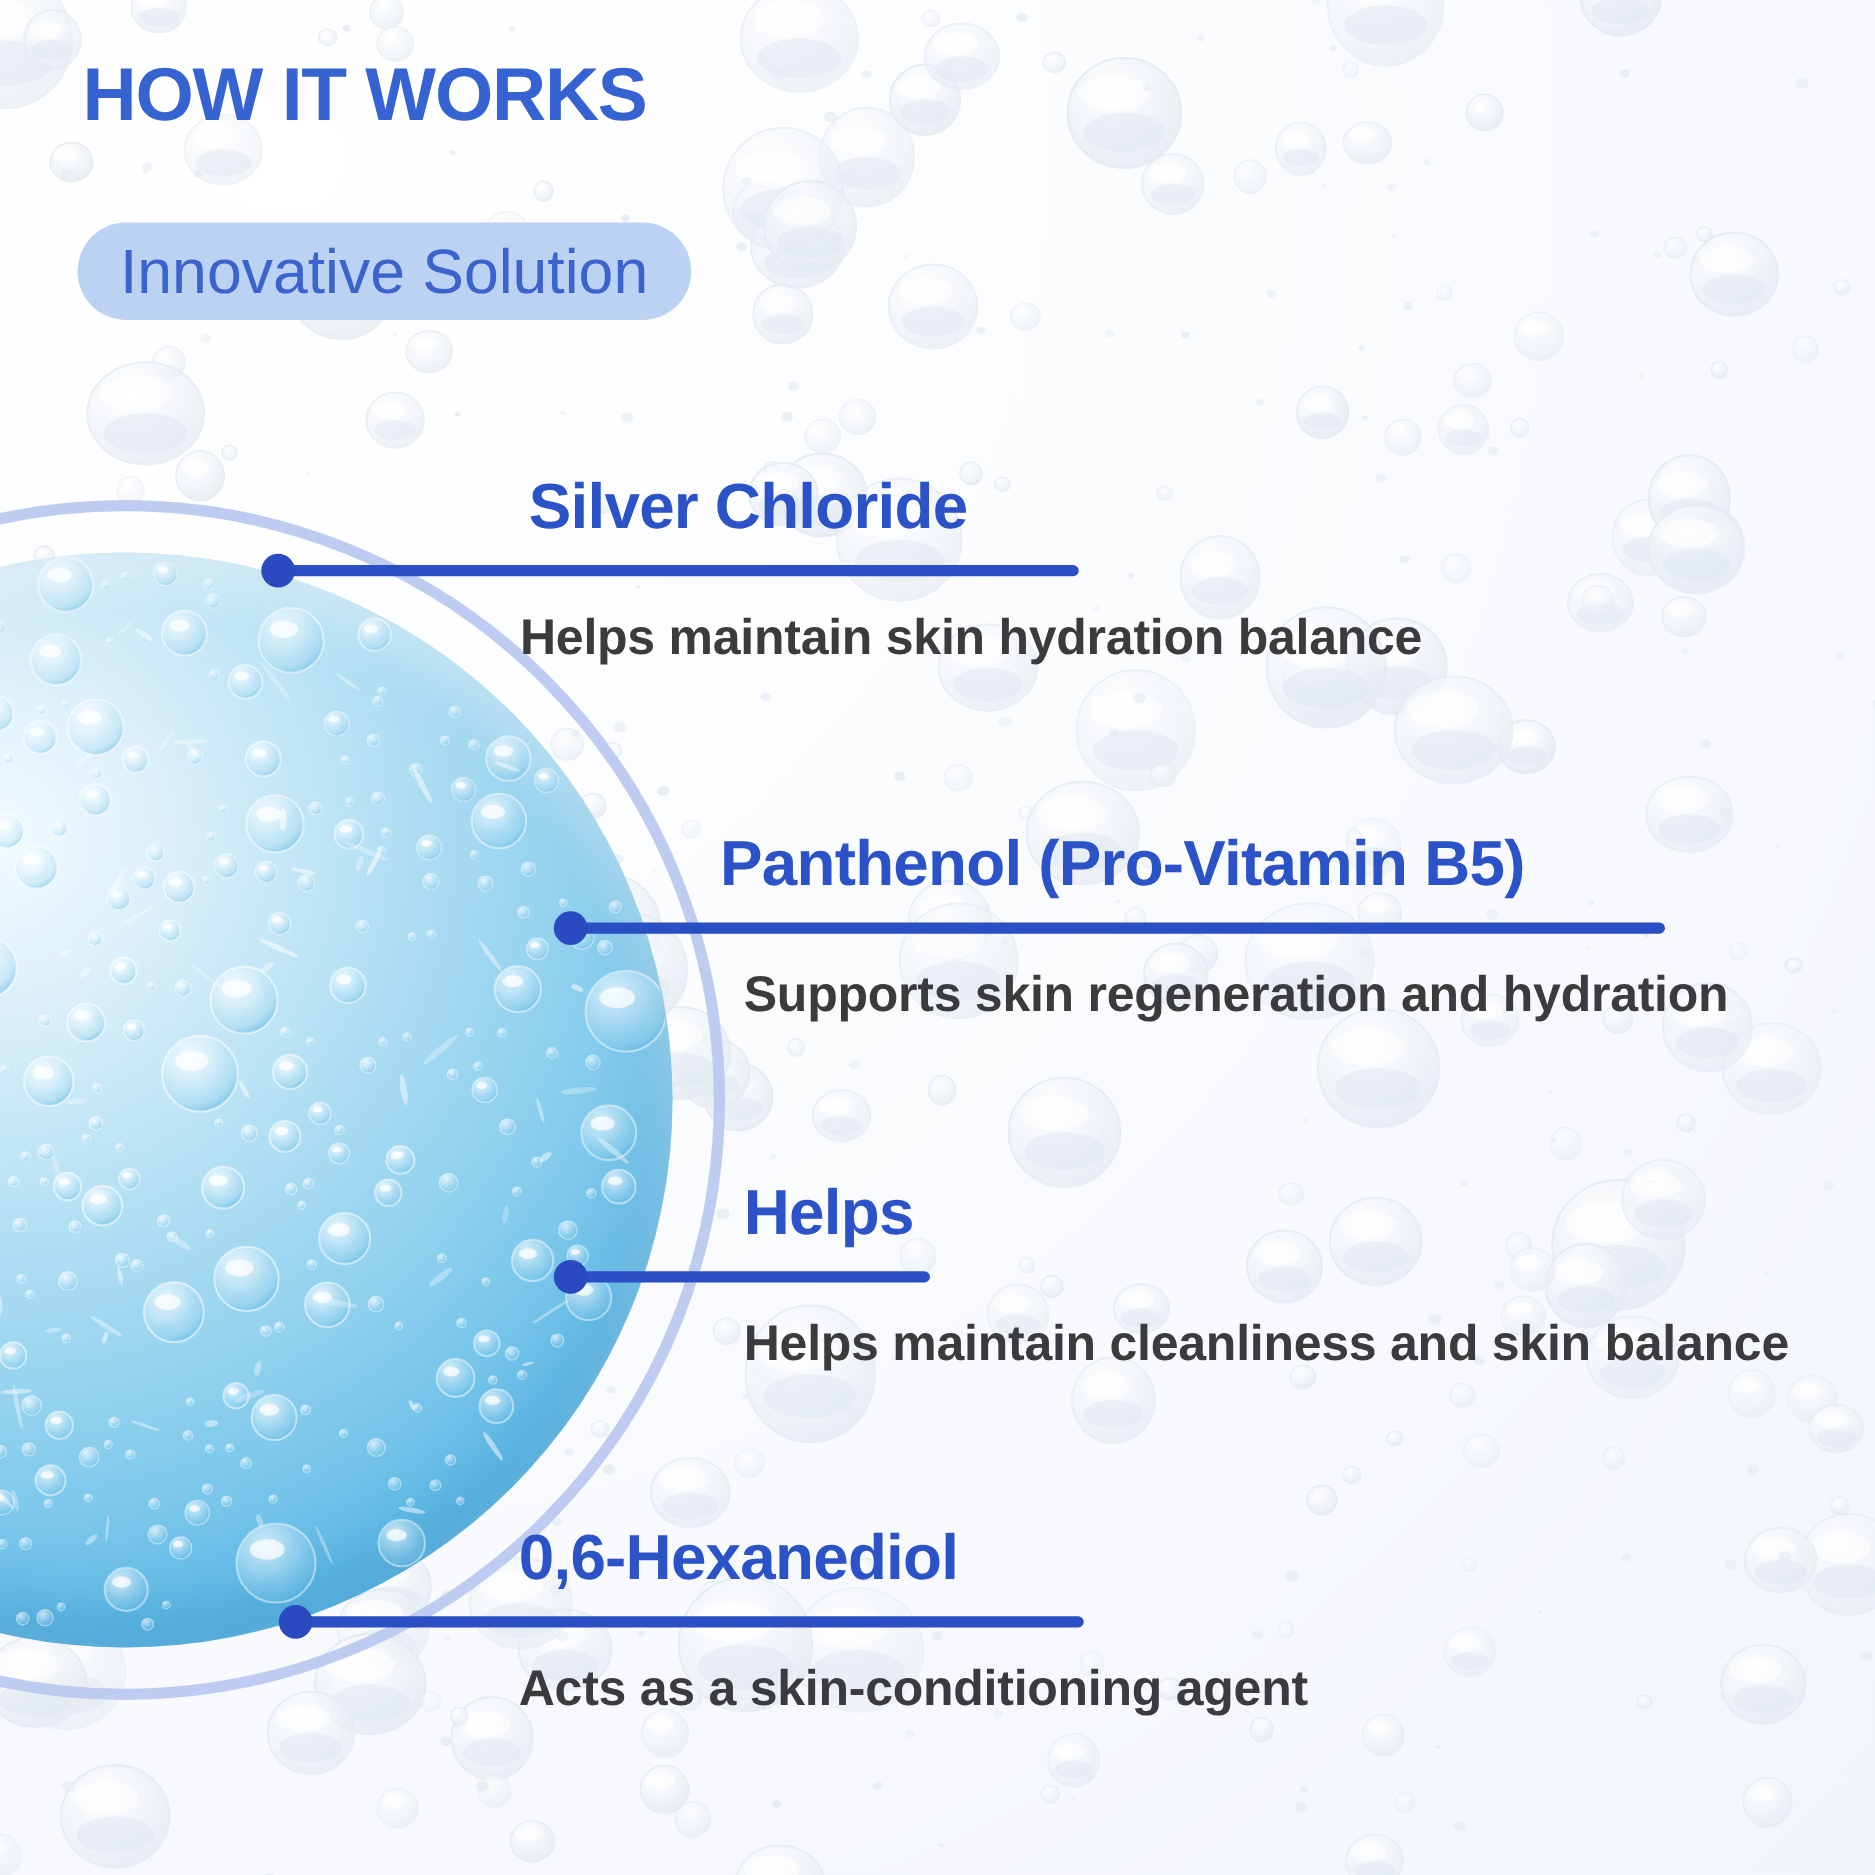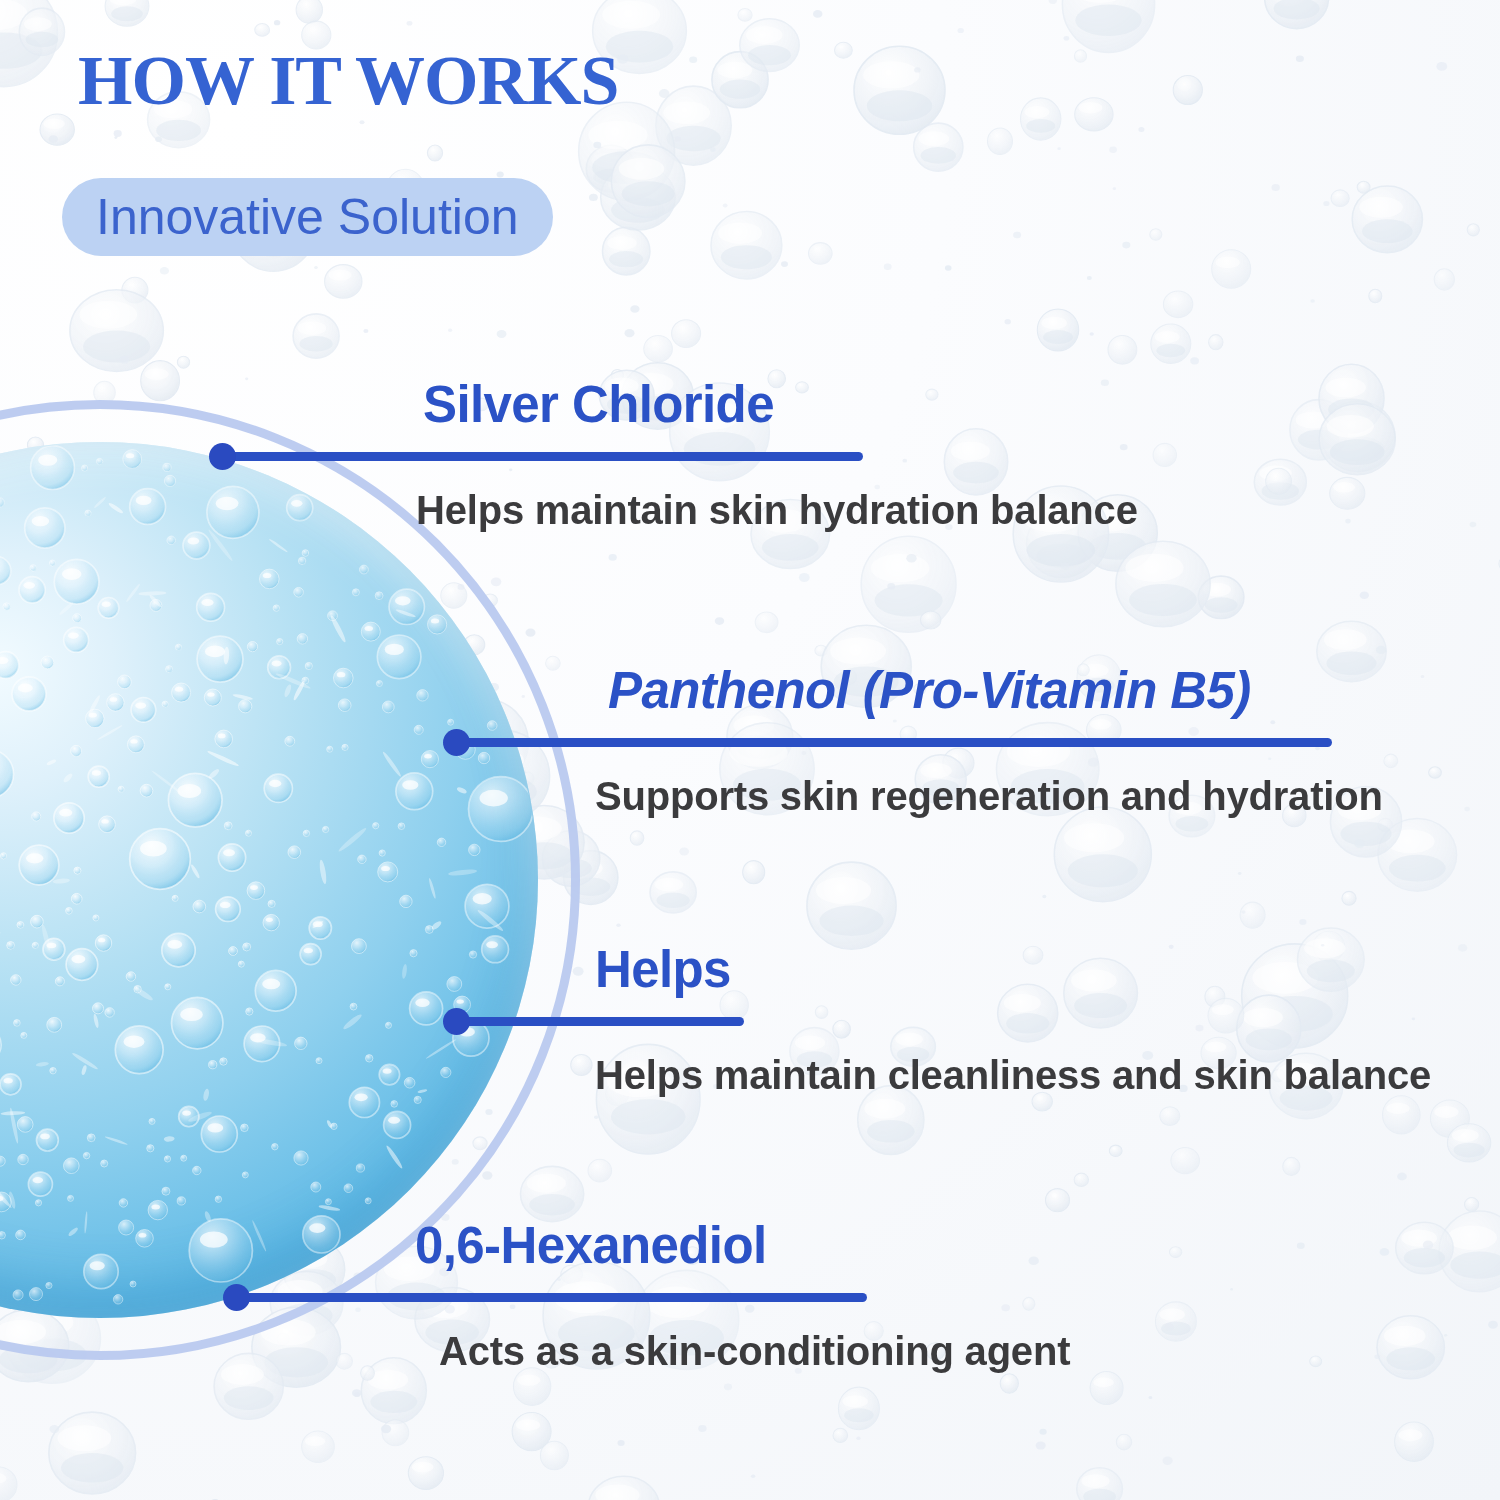--- a/index.html
+++ b/index.html
@@ -50,28 +50,27 @@
     background:
       radial-gradient(circle at 38% 26%, #f2fbff 0%, #dff1fb 14%, #b9e2f4 34%, #8fd0ee 56%, #62bbe6 76%, #47abdd 90%, #3da2d6 100%);
     box-shadow: inset 0 -26px 54px rgba(26,120,180,.30),
                 inset 0 18px 38px rgba(255,255,255,.55);
   }
   #gel-bubbles { position:absolute; left:0; top:0; width:876px; height:876px; }
 
   
   #page-title {
     position:absolute;
-    left:78px; top:46px;
-    font-size:70px;
+    left:66px; top:46px;
+    font-size:60px;
     line-height:1.0;
     font-weight:bold;
     letter-spacing:-1px;
     color:#3563d2;
     white-space:nowrap;
-    font-family:Liberation Serif, serif;
   }
   #subtitle-badge {
     position:absolute;
     left:62px; top:178px;
     height:78px;
     padding:16px 34px;
     display:flex; align-items:center;
     background:#bcd2f3;
     border-radius:39px;
     font-size:50px;
@@ -1307,30 +1306,30 @@
   <div id="callouts">
       <div class="callout" style="left: 218px; top: 452px;">
         <div class="connector" style="width: 645px;"></div>
         <div class="connector-dot"></div>
         <div class="callout-title" style="left: 205px;">Silver Chloride</div>
         <div class="callout-desc" style="left: 198px;">Helps maintain skin hydration balance</div>
       </div>
       <div class="callout" style="left: 452px; top: 738px;">
         <div class="connector" style="width: 880px;"></div>
         <div class="connector-dot"></div>
-        <div class="callout-title" style="left: 156px; font-style: italic;">Panthenol (Pro-Vitamin B5)</div>
+        <div class="callout-title" style="left: 124px;">Panthenol (Pro-Vitamin B5)</div>
         <div class="callout-desc" style="left: 143px;">Supports skin regeneration and hydration</div>
       </div>
       <div class="callout" style="left: 452px; top: 1017px;">
         <div class="connector" style="width: 292px;"></div>
         <div class="connector-dot"></div>
         <div class="callout-title" style="left: 143px;">Helps</div>
         <div class="callout-desc" style="left: 143px;">Helps maintain cleanliness and skin balance</div>
       </div>
       <div class="callout" style="left: 232px; top: 1293px;">
         <div class="connector" style="width: 635px;"></div>
         <div class="connector-dot"></div>
         <div class="callout-title" style="left: 183px;">0,6-Hexanediol</div>
-        <div class="callout-desc" style="left: 183px; margin-left: 24px;">Acts as a skin-conditioning agent</div>
+        <div class="callout-desc" style="left: 183px;">Acts as a skin-conditioning agent</div>
       </div>
     </div>
 
 </div>
 
 </body></html>

